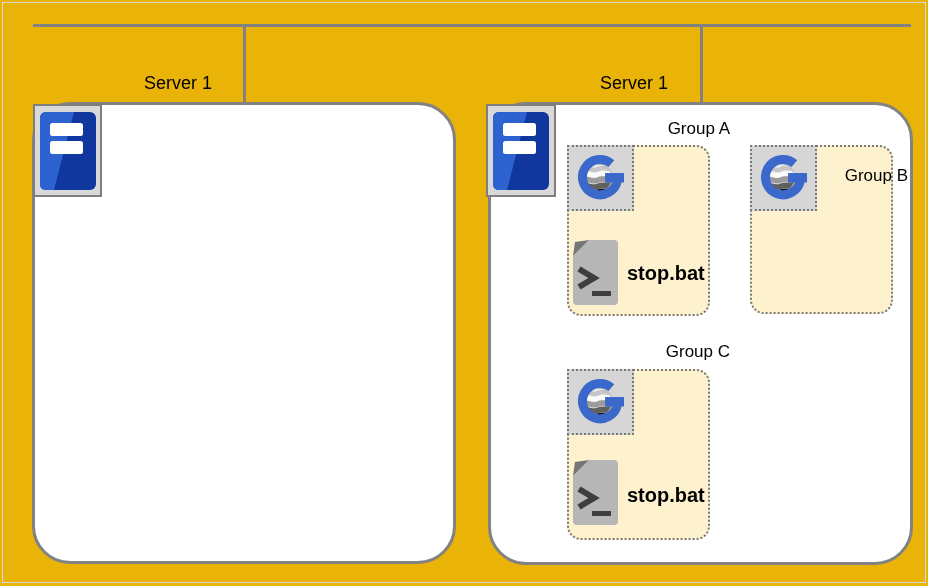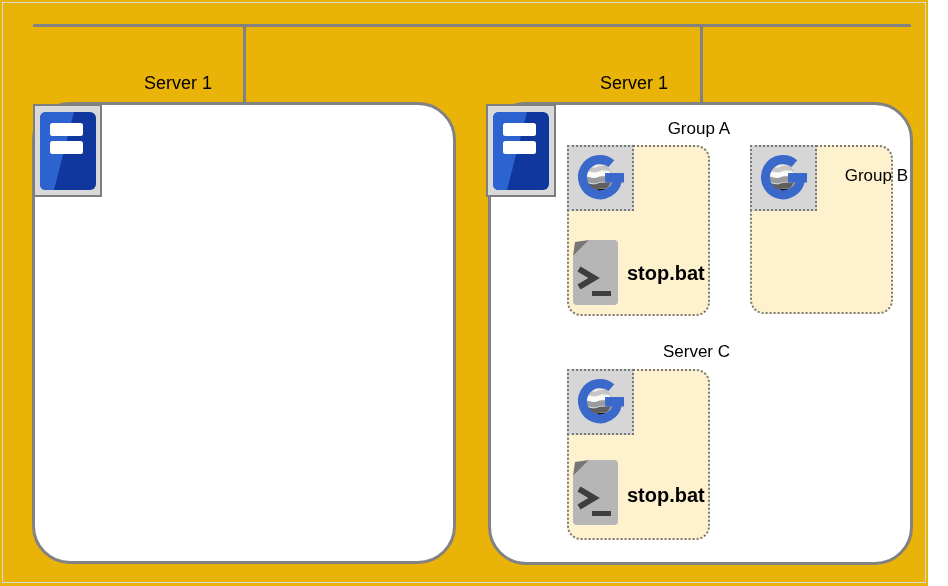--- a/index.html
+++ b/index.html
@@ -116,21 +116,21 @@
   <div class="label script-label" style="left:627px;top:261px;">stop.bat</div>
 
   <div class="label group-label" style="left:768px;top:119px;margin-top:47px;">Group B</div>
   <div class="group-box" style="left:750px;top:145px;width:143px;height:169px;"></div>
   <div class="tray g-tray" style="left:750px;top:145px;width:67px;height:66px;">
     <svg width="58" height="56" viewBox="0 0 64 62">
         <use href="#gLogo"></use>
       </svg>
   </div>
 
-  <div class="label group-label" style="left:590px;top:342px;">Server C</div>
+  <div class="label group-label" style="left:590px;top:342px;">Group C</div>
   <div class="group-box" style="left:567px;top:369px;width:143px;height:171px;"></div>
   <div class="tray g-tray" style="left:567px;top:369px;width:67px;height:66px;">
     <svg width="58" height="56" viewBox="0 0 64 62">
         <use href="#gLogo"></use>
       </svg>
   </div>
   <div class="script-icon" style="left:573px;top:460px;">
     <svg width="45" height="65" viewBox="0 0 45 65">
         <use href="#batFile"></use>
       </svg>

